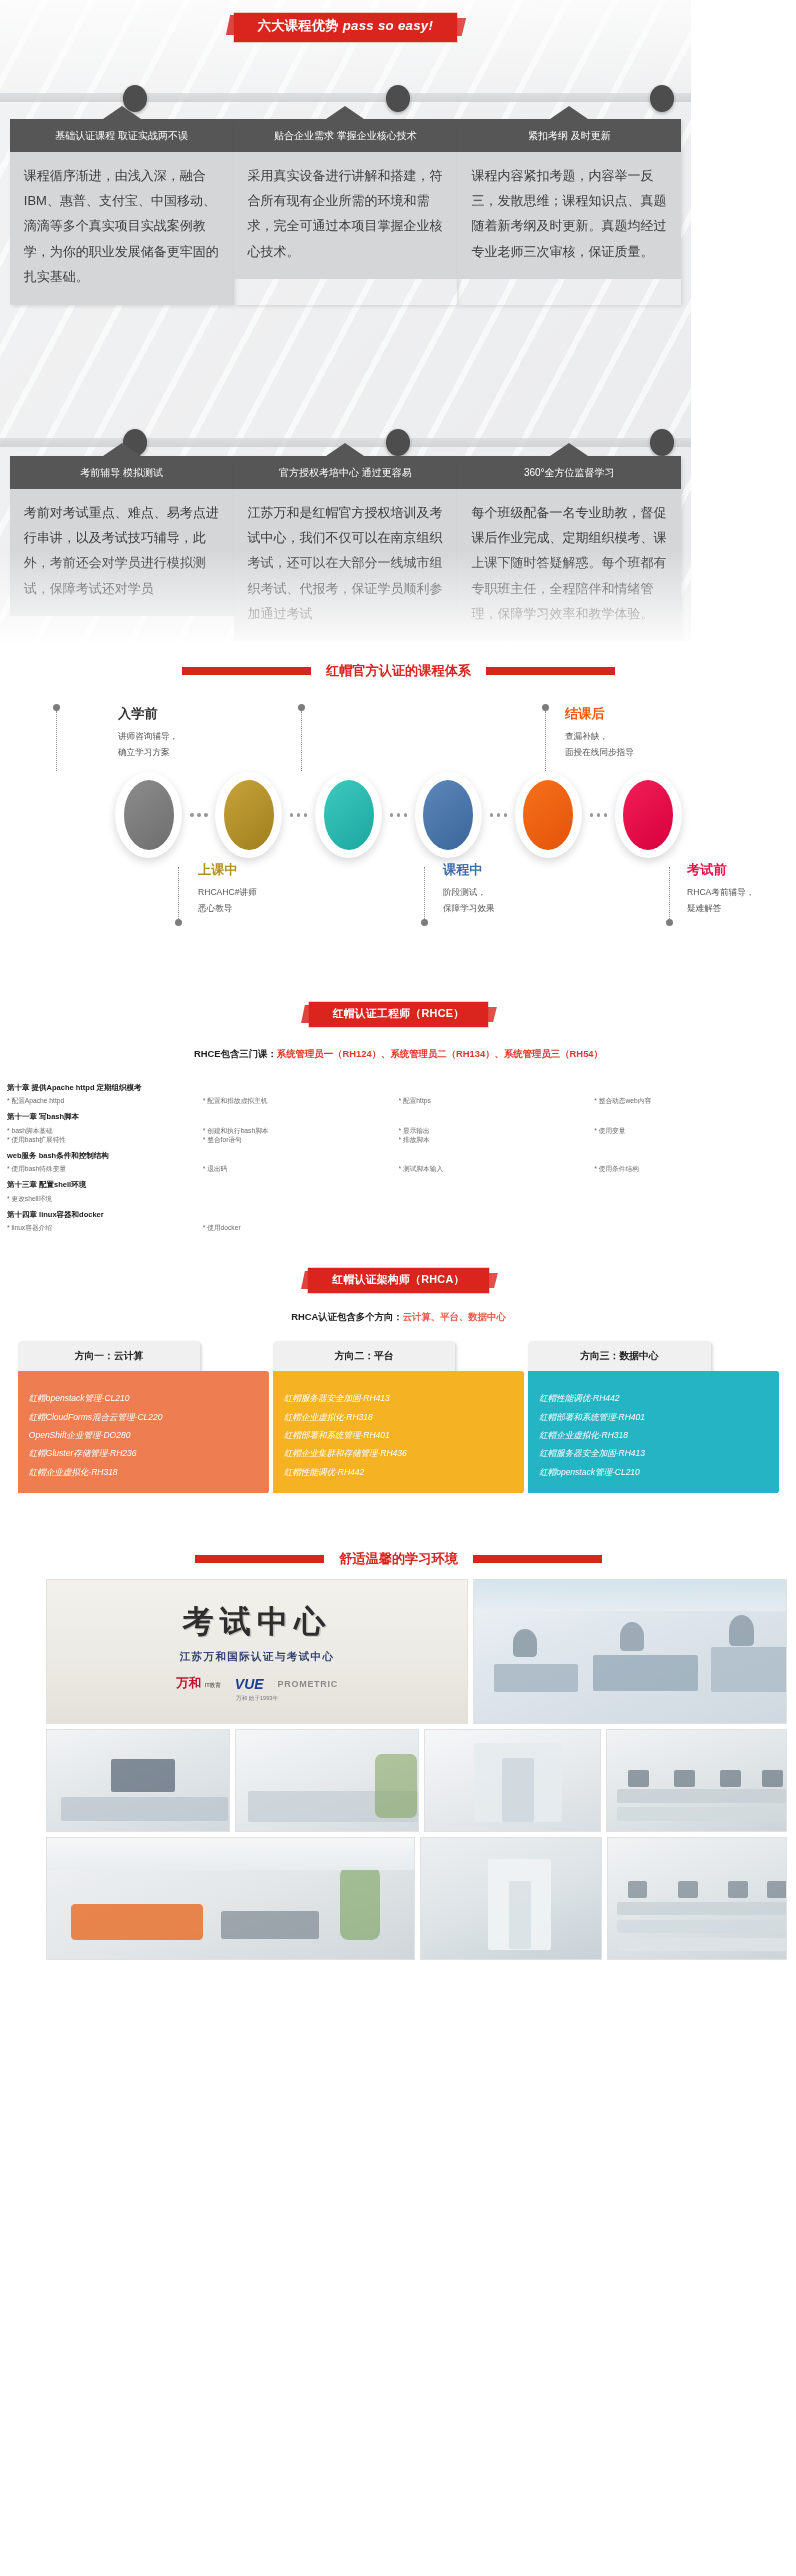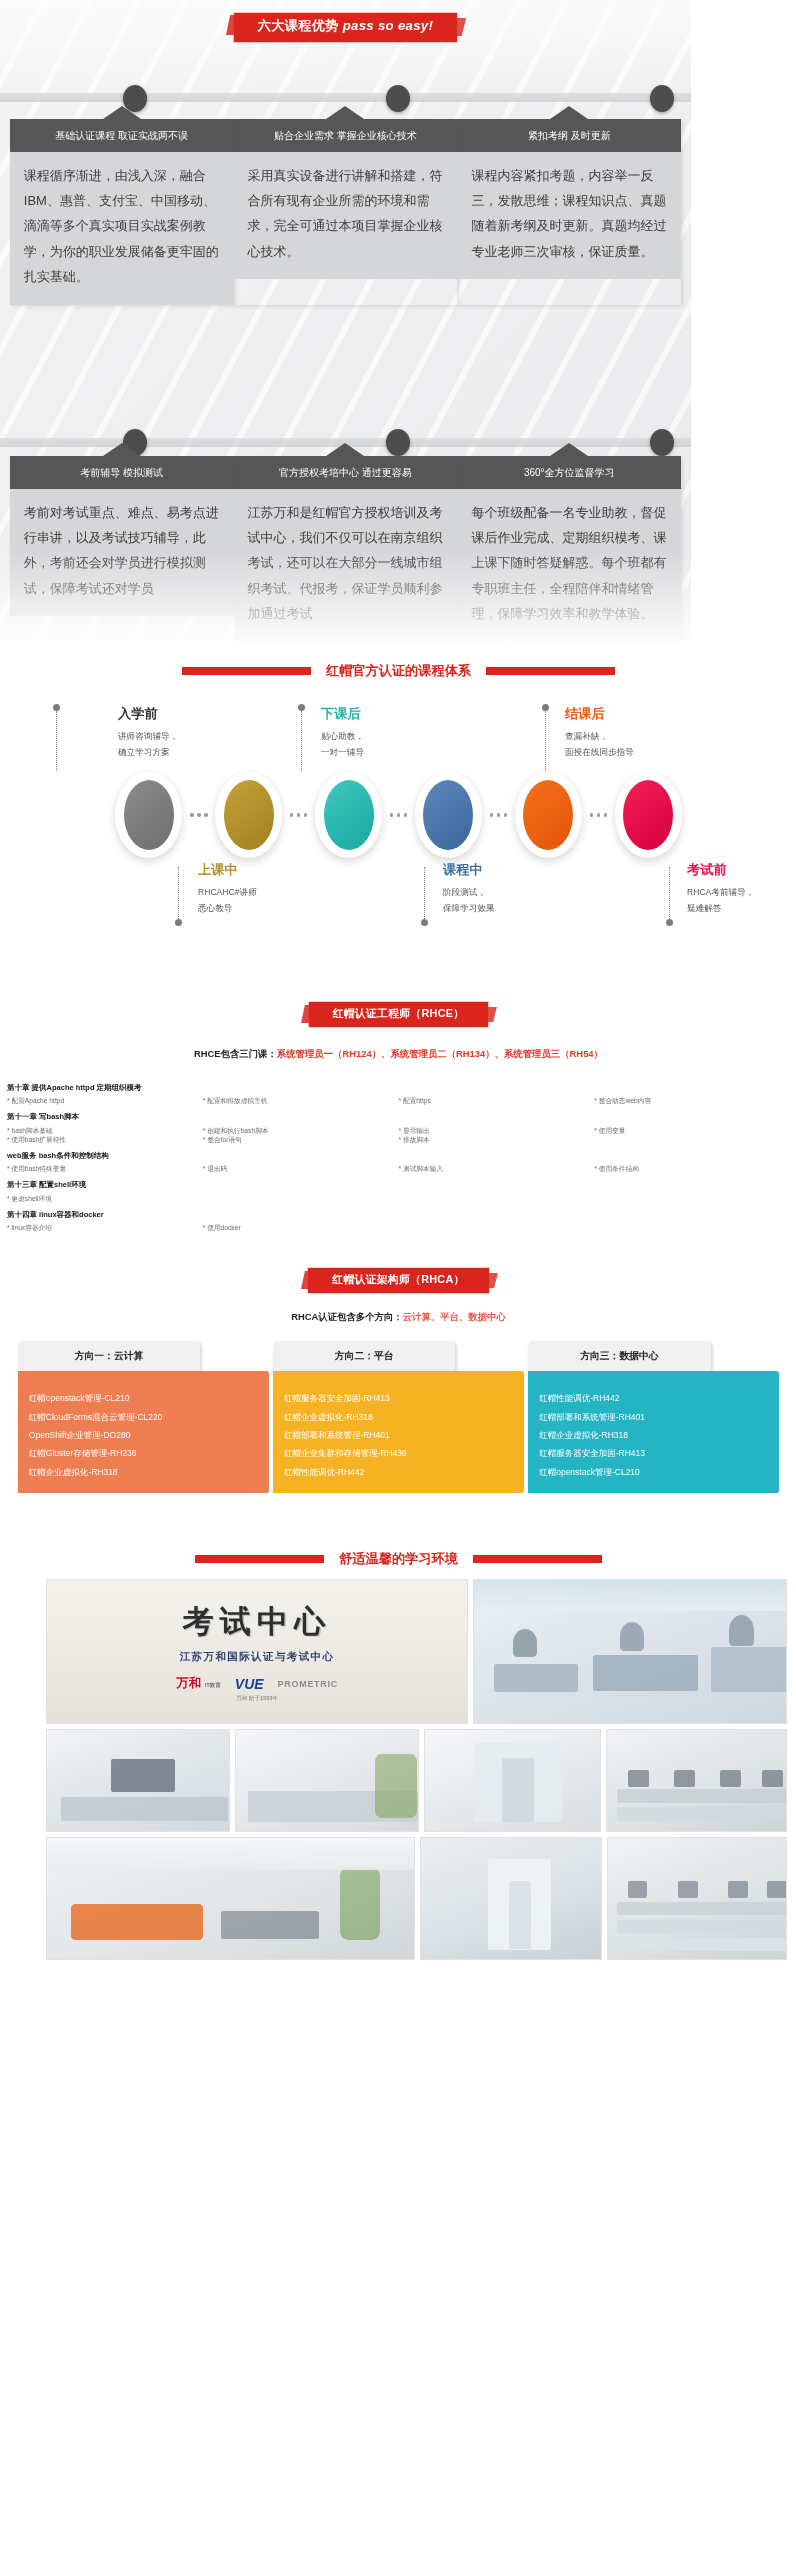--- a/index.html
+++ b/index.html
@@ -145,21 +145,21 @@
     box-shadow:1.4px 1.4px 2.8px rgba(0,0,0,.14);
   }
   .dir-tag::after{
     content:"";position:absolute;left:105px;bottom:-9.8px;
     border-left:0 solid transparent;border-right:15.3px solid transparent;
     border-top:10.5px solid #f0f0f0;
   }
   .dir-body{
     color:#fff;font-size:8.5px;line-height:2.15;
     padding:18px 11px 12.5px 11px;
-    position:relative;border-radius:0 2.8px 2.8px 0;
+    position:relative;border-radius:0 2.8px 2.8px 0;font-style:italic;
   }
   .dir-body::after{
     content:"";position:absolute;right:-18px;top:50%;margin-top:-21px;
     border-top:21px solid transparent;border-bottom:21px solid transparent;
   }
 
   
   .photos{padding:4.2px 9.8px 18px 9.8px;}
   .prow{display:flex;gap:4.9px;margin-bottom:4.9px;margin-left:36px;}
   .ph{position:relative;overflow:hidden;border:0.7px solid #e1e1e1;box-sizing:border-box;}
@@ -253,24 +253,20 @@
 
     <div class="flow">
 
       <div class="vdot up" style="left:56px;top:5.6px;height:60px;"></div>
       <div class="lbl" style="left:75px;top:0px;margin-left:43px;">
         <div class="cap">入学前</div>
         <div class="sub">讲师咨询辅导，<br>确立学习方案</div>
       </div>
 
       <div class="vdot up" style="left:301px;top:5.6px;height:60px;"></div>
-      <div class="lbl" style="left:321px;top:0px;">
-        <div class="cap" style="color:#23b5af">下课后</div>
-        <div class="sub">贴心助教，<br>一对一辅导</div>
-      </div>
 
       <div class="vdot up" style="left:545px;top:5.6px;height:60px;"></div>
       <div class="lbl" style="left:565px;top:0px;">
         <div class="cap" style="color:#ef5a12">结课后</div>
         <div class="sub">查漏补缺，<br>面授在线同步指导</div>
       </div>
 
       <div class="flow-row">
         <div class="bead">
             <span class="inner" style="background:linear-gradient(140deg,#8c8c8c,#6e6e6e)"></span>

